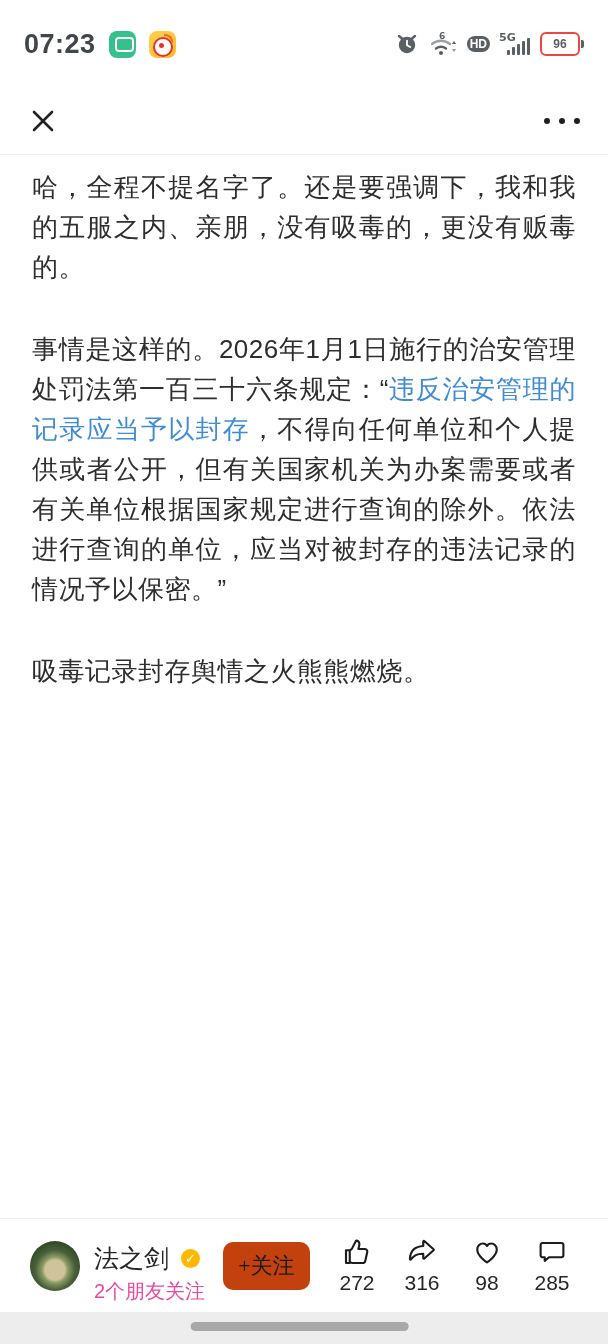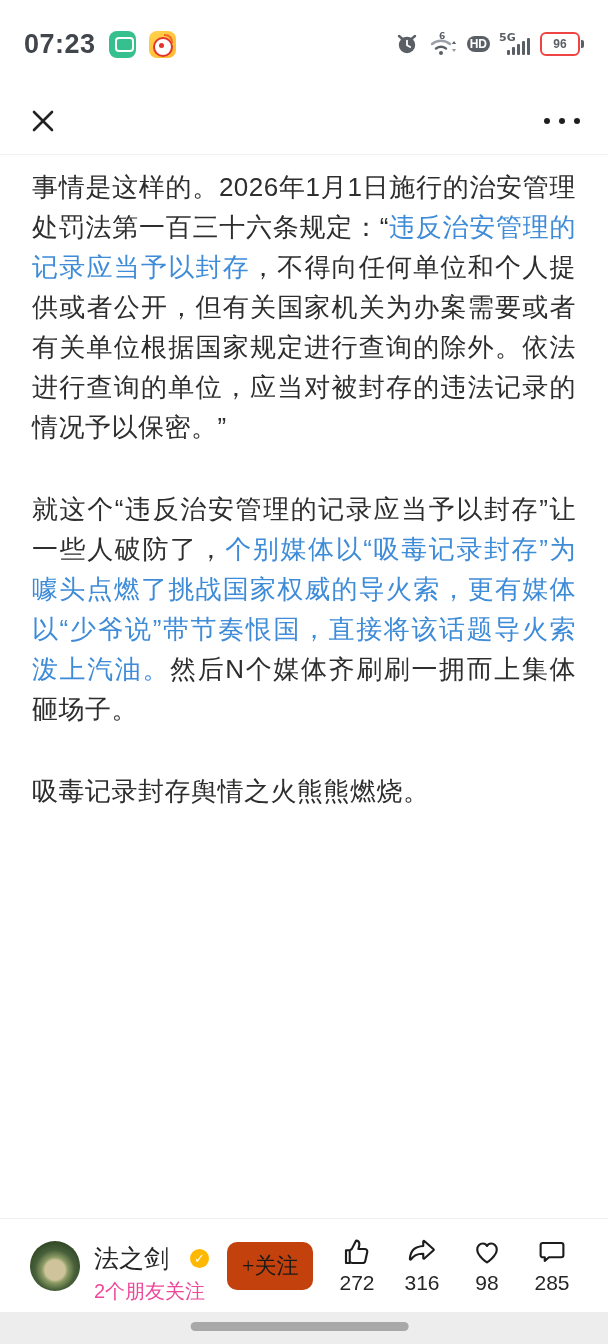--- a/index.html
+++ b/index.html
@@ -30,21 +30,21 @@
   .close-btn{padding:6px;display:flex;}
   
   .content{flex:1 1 auto;padding:12px 32px 0;overflow:hidden;}
   .para{margin:0 0 42px;font-size:26px;line-height:40px;color:#2e2e2e;text-align:justify;letter-spacing:.5px;}
   .para .link{color:#3e8bd8;}
   
   .author-bar{flex:0 0 auto;height:93px;border-top:1px solid #f0f0f0;display:flex;align-items:center;padding:0 30px 0 30px;}
   .avatar{width:50px;height:50px;border-radius:50%;flex:0 0 auto;
     background:radial-gradient(circle at 50% 58%, #cfc39b 0 26%, #8a9a63 34%, #48603a 52%, #2e4423 78%, #243619 100%);}
   .author-meta{margin-left:14px;display:flex;flex-direction:column;justify-content:center;gap:3px;}
-  .author-row{display:flex;align-items:center;gap:21px;margin-top:15px;}
+  .author-row{display:flex;align-items:center;gap:12px;margin-top:15px;}
   .author-name{font-size:25px;color:#262626;font-weight:500;}
   .v-badge{width:19px;height:19px;border-radius:50%;background:#ffb802;color:#fff;font-size:13px;font-weight:700;
     display:flex;align-items:center;justify-content:center;line-height:1;}
   .author-sub{font-size:20px;color:#ec4899;}
   .follow-btn{margin-left:18px;background:#c2410c;border:none;border-radius:10px;padding:9px 15px;
     font-size:22px;color:#191919;font-family:Liberation Serif, serif;}
   .actions{margin-left:auto;display:flex;gap:13px;}
   .action{width:52px;display:flex;flex-direction:column;align-items:center;gap:4px;color:#1c1c1c;}
   .action-count{font-size:21px;color:#262626;}
   
@@ -110,22 +110,22 @@
       </svg>
     </span>
     <span class="more-dots">
       <i></i>
         <i></i>
         <i></i>
     </span>
   </div>
 
   <div class="content">
+      <p class="para"><span class="run">哈，全程不提名字了。还是要强调下，我和我的五服之内、亲朋，没有吸毒的，更没有贩毒的。</span></p>
       <p class="para"><span class="run">事情是这样的。2026年1月1日施行的治安管理处罚法第一百三十六条规定：“</span><span class="run link">违反治安管理的记录应当予以封存</span><span class="run">，不得向任何单位和个人提供或者公开，但有关国家机关为办案需要或者有关单位根据国家规定进行查询的除外。依法进行查询的单位，应当对被封存的违法记录的情况予以保密。”</span></p>
-      <p class="para"><span class="run">就这个“违反治安管理的记录应当予以封存”让一些人破防了，</span><span class="run link">个别媒体以“吸毒记录封存”为噱头点燃了挑战国家权威的导火索，更有媒体以“少爷说”带节奏恨国，直接将该话题导火索泼上汽油。</span><span class="run">然后N个媒体齐刷刷一拥而上集体砸场子。</span></p>
       <p class="para"><span class="run">吸毒记录封存舆情之火熊熊燃烧。</span></p>
     </div>
 
   <div class="author-bar">
     <span class="avatar"></span>
     <span class="author-meta">
       <span class="author-row">
         <span class="author-name">法之剑</span>
         <span class="v-badge">✓</span>
       </span>

